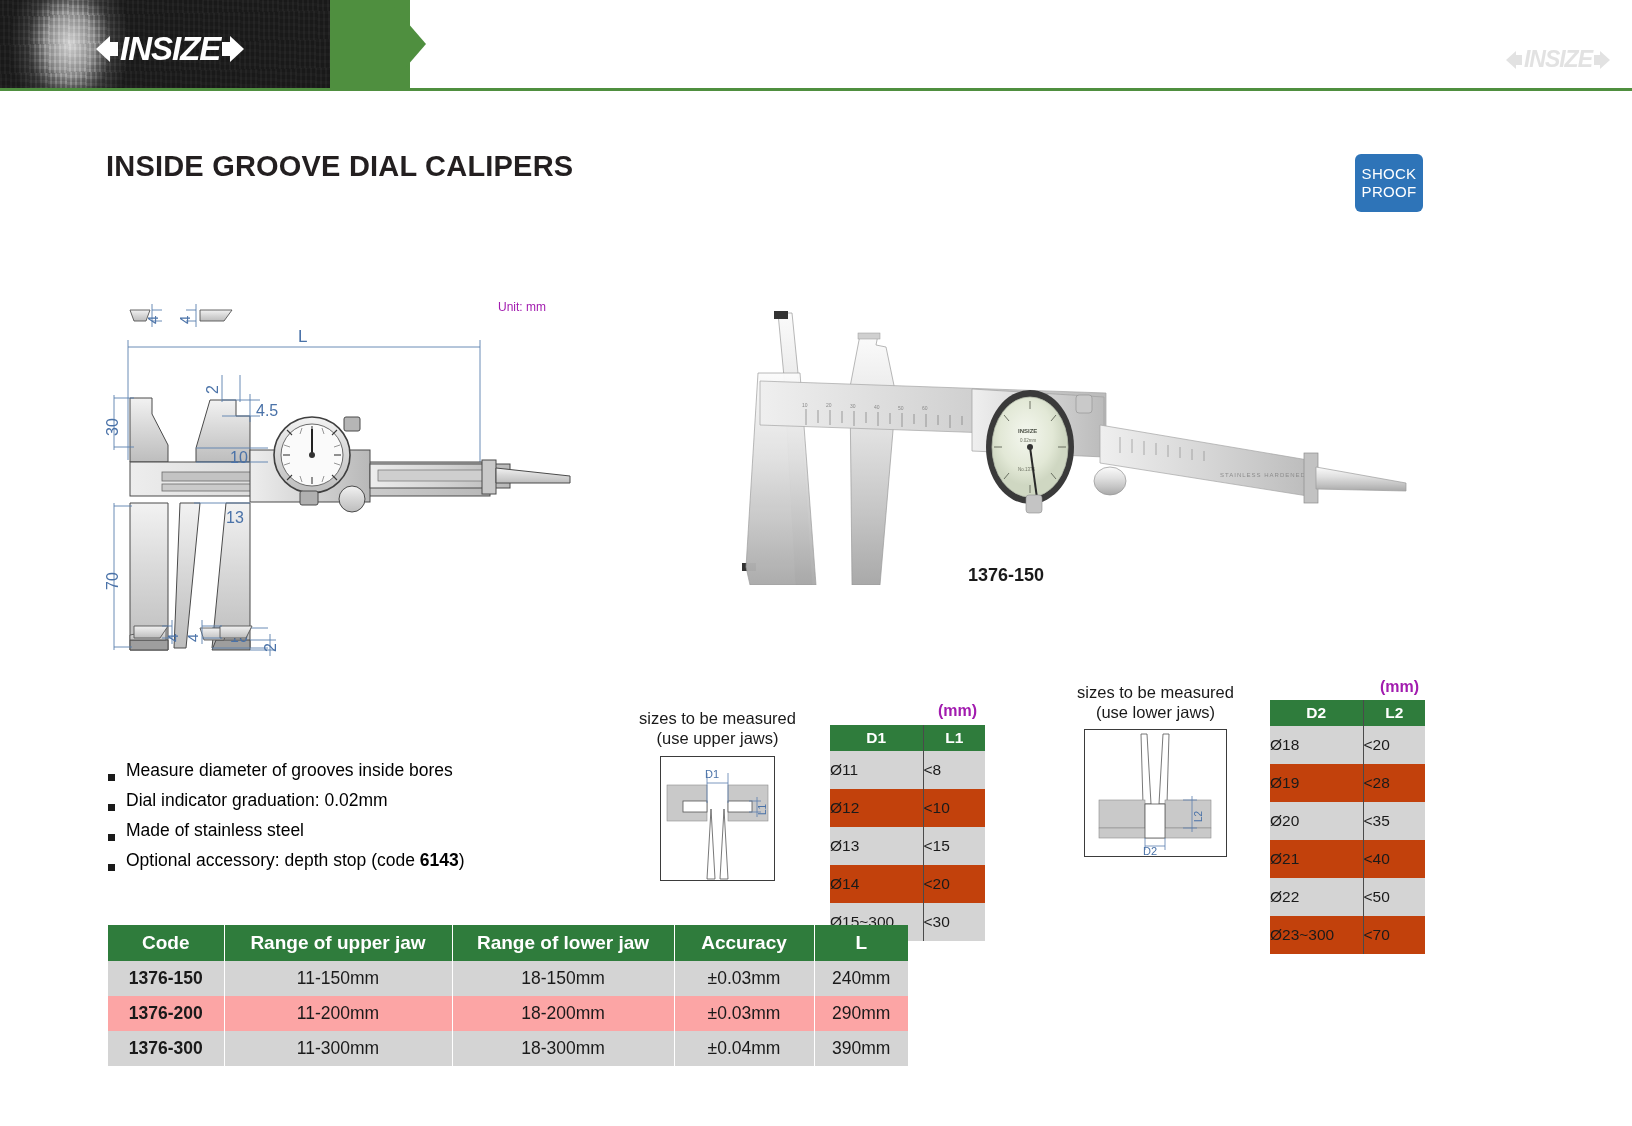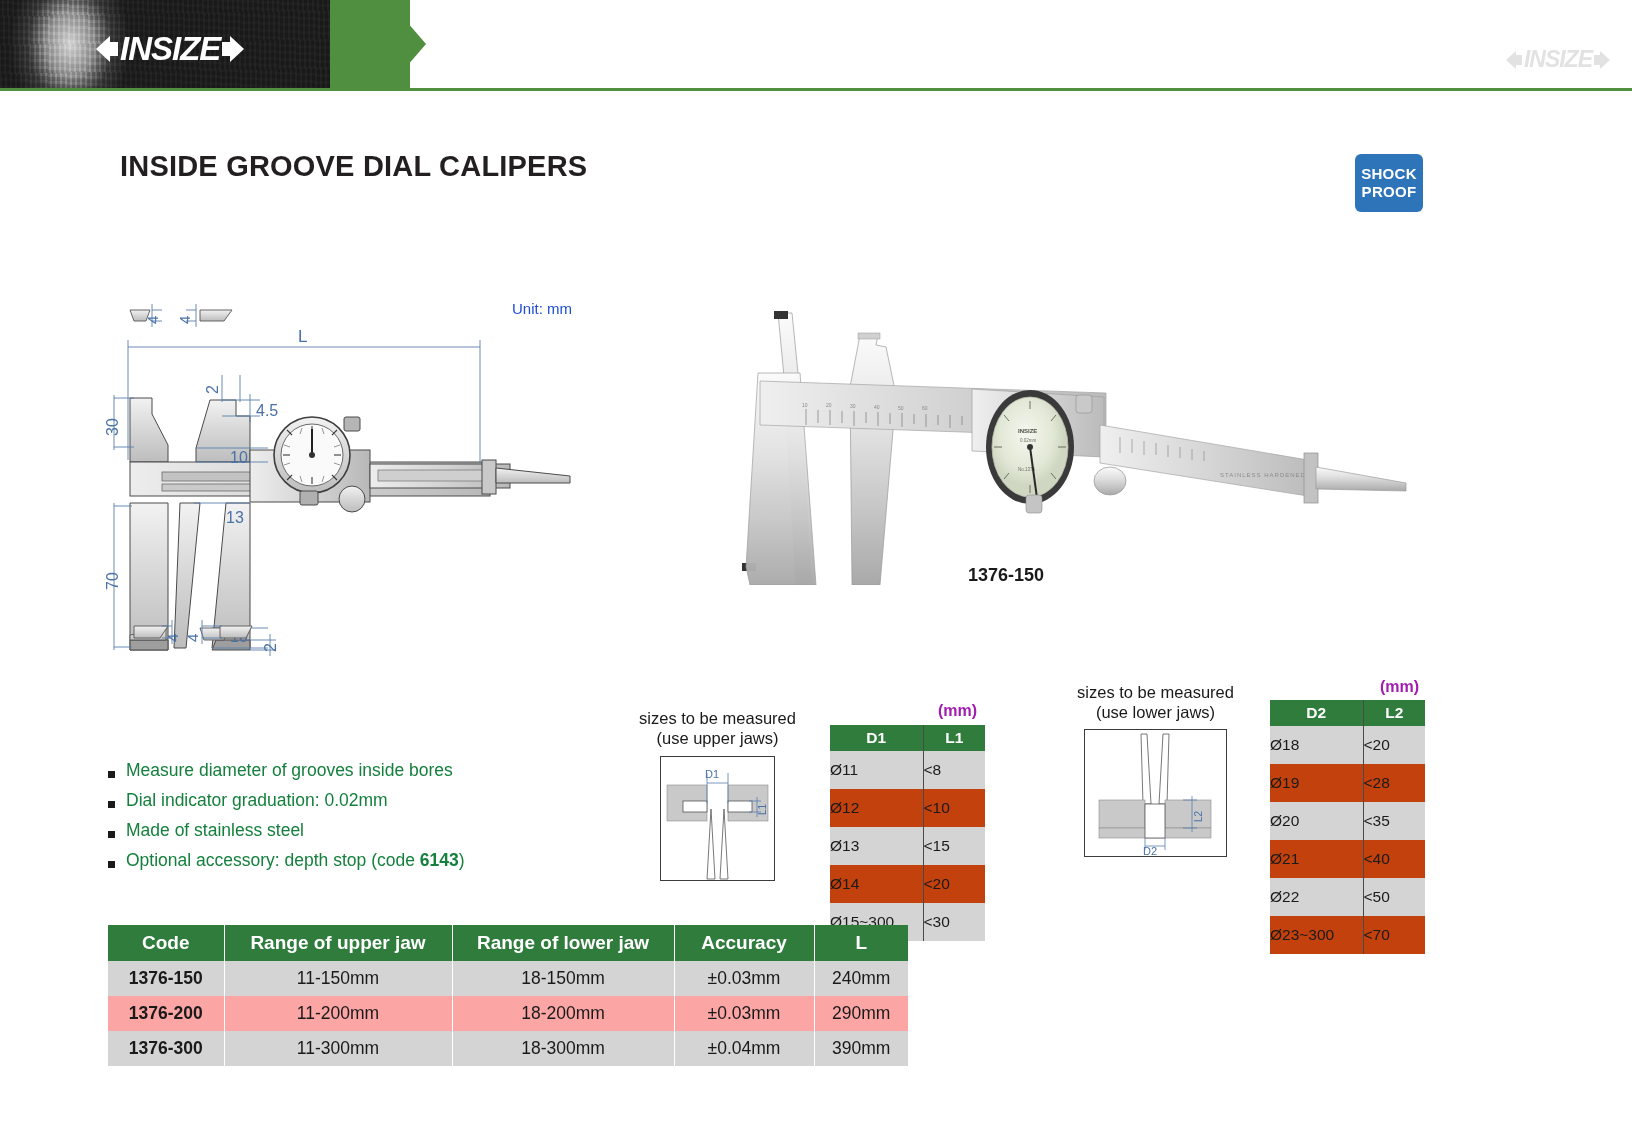--- a/index.html
+++ b/index.html
@@ -71,39 +71,39 @@
     border-left:14px solid #fff;
   }
   .logo-ghost { position:absolute; right:22px; top:48px; display:flex; align-items:center; opacity:1; }
   .logo-ghost .logo-arrow-l{border-right-color:#e2e2e2;border-top-width:9px;border-bottom-width:9px;border-right-width:10px;}
   .logo-ghost .logo-arrow-r{border-left-color:#e2e2e2;border-top-width:9px;border-bottom-width:9px;border-left-width:10px;}
   .logo-ghost .logo-bar-l,.logo-ghost .logo-bar-r{background:#e2e2e2;width:6px;height:10px;}
   .logo-ghost .logo-text{color:#e2e2e2;font-size:23px;}
 
   
   .page-title {
-    position:absolute; left:120px; top:150px;
+    position:absolute; left:106px; top:150px;
     font-size:29px; font-weight:bold; letter-spacing:.2px; color:#231f20;
   }
   .shock-badge {
     position:absolute; left:1355px; top:154px; width:68px; height:58px;
     background:#2e74b8; border-radius:6px;
     display:flex; flex-direction:column; align-items:center; justify-content:center;
-    color:#fff; font-size:15px; font-weight:bold; line-height:1.18; letter-spacing:.3px;
+    color:#fff; font-size:15px; font-weight:normal; line-height:1.18; letter-spacing:.3px;
   }
 
   
   .drawing { position:absolute; left:100px; top:290px; width:520px; height:370px; }
   .unit-label {
-    position:absolute; left:512px; top:300px; font-size:15px; color:#1d4ed8;
+    position:absolute; left:498px; top:300px; font-size:12px; color:#a21caf;
   }
 
   
   .features { position:absolute; left:108px; top:760px; width:520px; }
-  .feature { display:flex; align-items:center; margin-bottom:9px; font-size:17.5px; color:#15803d; }
+  .feature { display:flex; align-items:flex-end; margin-bottom:9px; font-size:17.5px; color:#000000; }
   .bullet {
     width:7px;height:7px;background:#1a1a1a;margin-right:11px;margin-top:8px;flex:none;
   }
 
   
   .meas-block { position:absolute; }
   .meas-cap {
     text-align:center; font-size:16.5px; color:#1a1a1a; line-height:1.22;
   }
   .meas-box {

